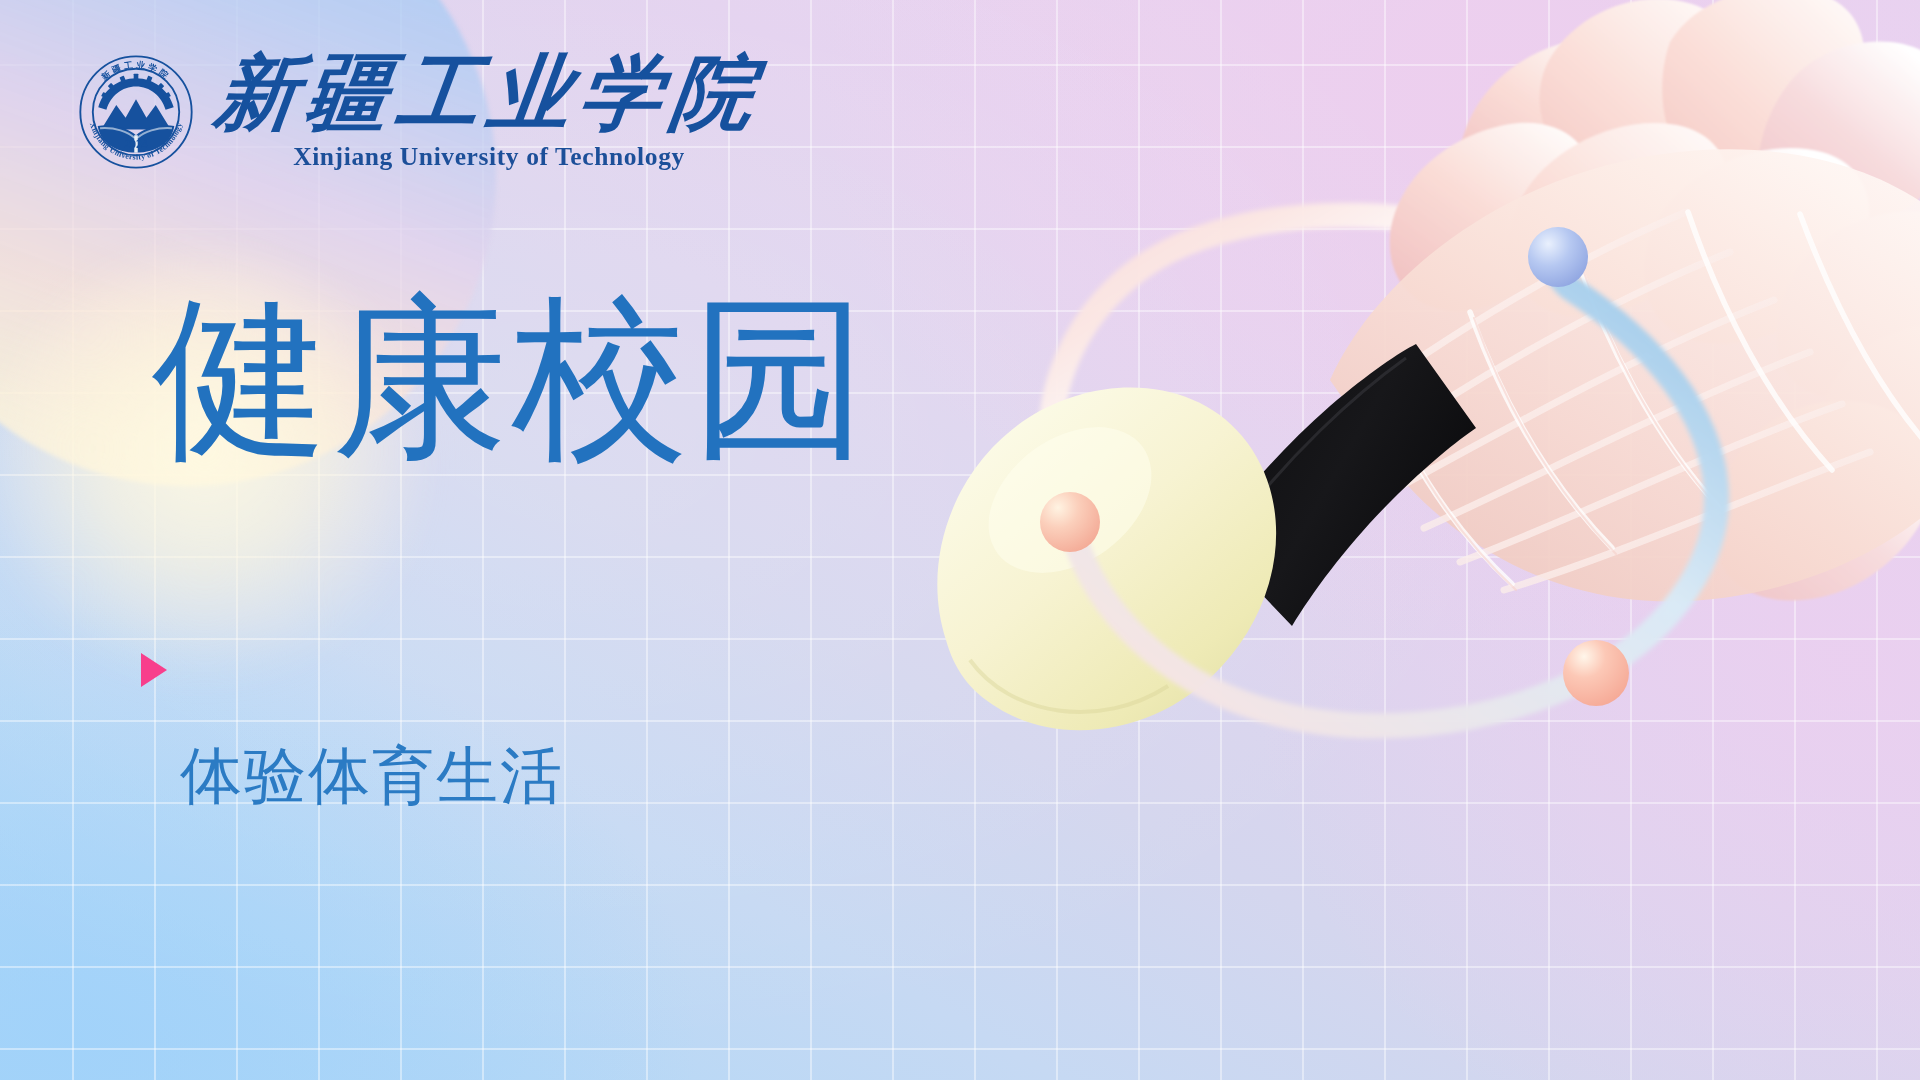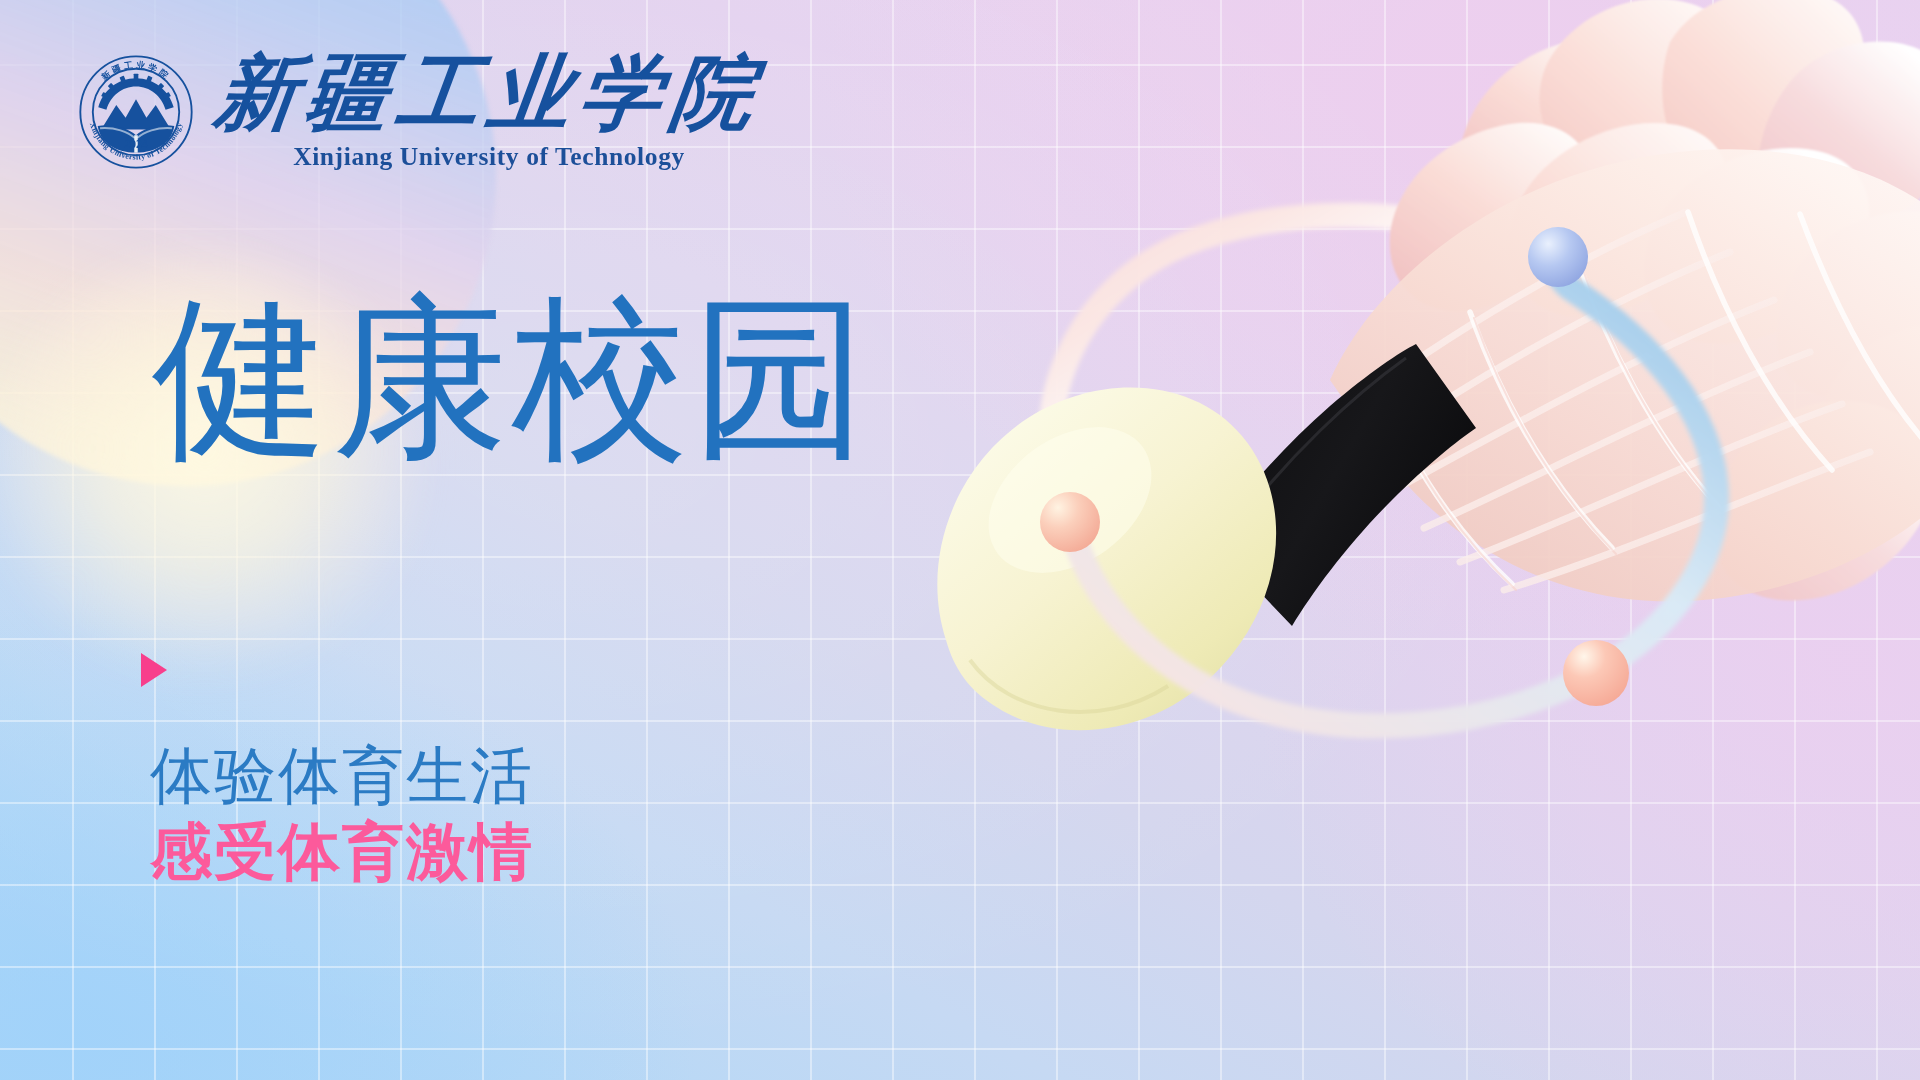--- a/index.html
+++ b/index.html
@@ -403,17 +403,16 @@
       <div class="wordmark-cn">新疆工业学院</div>
       <div class="wordmark-en">Xinjiang University of Technology</div>
     </div>
   </div>
 
   <div class="headline" style="color: rgb(34, 114, 191); margin-left: 36px;">健康校园</div>
 
   <div class="tri-marker" style="border-left-color: rgb(248, 63, 140);"></div>
 
   <div class="sub-block">
-    <div class="sub-line blue" style="color: rgb(43, 123, 196);">体验体育生活</div>
-    <div class="sub-line pink" style="color: rgb(252, 90, 155);">感受体育激情</div>
+    <div class="sub-line blue" style="color: rgb(43, 123, 196); margin-left: 30px;">体验体育生活</div>
   </div>
 
 </div>
 
 </body></html>

